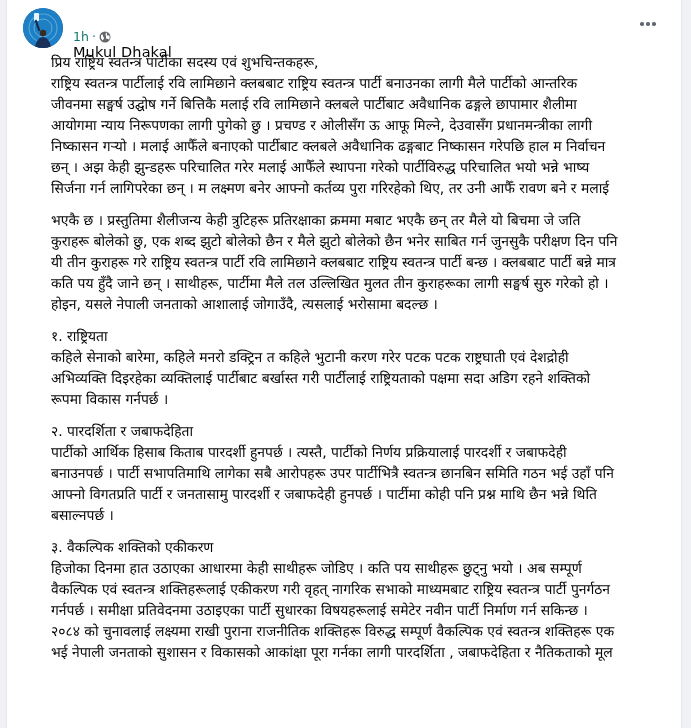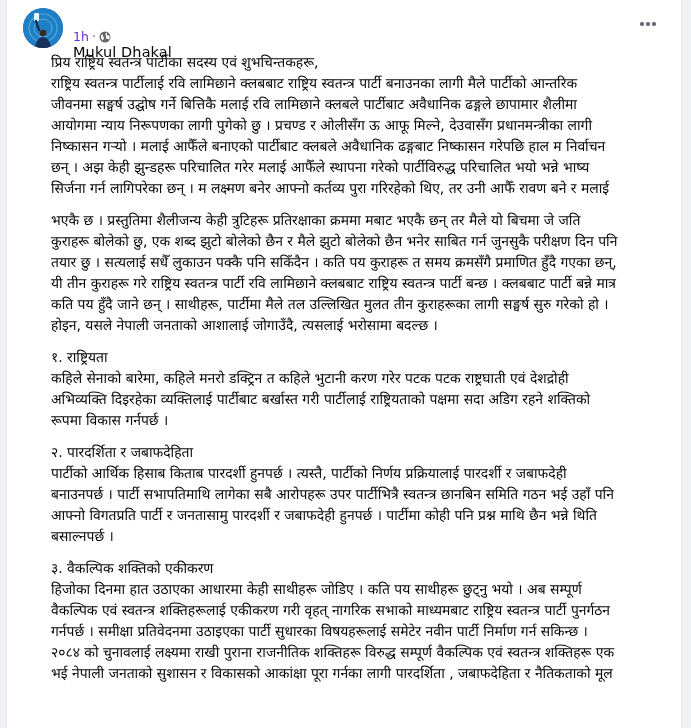--- a/index.html
+++ b/index.html
@@ -47,21 +47,21 @@
       font-weight: 400;
       color: #050505;
       letter-spacing: 0.1px;
       margin-top: 36px;
     }
     .meta {
       position: absolute;
       left: 66px;
       top: 29px;
       font-size: 12.5px;
-      color: #6d28d9;
+      color: #0f766e;
       display: flex;
       align-items: center;
       gap: 3px;
     }
     .globe {
       display: inline-block;
       width: 12px;
       height: 12px;
     }
     .more {
@@ -139,21 +139,20 @@
         <div>राष्ट्रिय स्वतन्त्र पार्टीलाई रवि लामिछाने क्लबबाट राष्ट्रिय स्वतन्त्र पार्टी बनाउनका लागी मैले पार्टीको आन्तरिक</div>
         <div>जीवनमा सङ्घर्ष उद्घोष गर्ने बित्तिकै मलाई रवि लामिछाने क्लबले पार्टीबाट अवैधानिक ढङ्गले छापामार शैलीमा</div>
         <div>आयोगमा न्याय निरूपणका लागी पुगेको छु । प्रचण्ड र ओलीसँग ऊ आफू मिल्ने, देउवासँग प्रधानमन्त्रीका लागी</div>
         <div>निष्कासन गर्‍यो । मलाई आफैँले बनाएको पार्टीबाट क्लबले अवैधानिक ढङ्गबाट निष्कासन गरेपछि हाल म निर्वाचन</div>
         <div>छन् । अझ केही झुन्डहरू परिचालित गरेर मलाई आफैँले स्थापना गरेको पार्टीविरुद्ध परिचालित भयो भन्ने भाष्य</div>
         <div>सिर्जना गर्न लागिपरेका छन् । म लक्ष्मण बनेर आफ्नो कर्तव्य पुरा गरिरहेको थिए, तर उनी आफैँ रावण बने र मलाई</div>
       </div>
       <div class="para">
         <div>भएकै छ । प्रस्तुतिमा शैलीजन्य केही त्रुटिहरू प्रतिरक्षाका क्रममा मबाट भएकै छन् तर मैले यो बिचमा जे जति</div>
         <div>कुराहरू बोलेको छु, एक शब्द झुटो बोलेको छैन र मैले झुटो बोलेको छैन भनेर साबित गर्न जुनसुकै परीक्षण दिन पनि</div>
-        <div>तयार छु । सत्यलाई सधैँ लुकाउन पक्कै पनि सकिँदैन । कति पय कुराहरू त समय क्रमसँगै प्रमाणित हुँदै गएका छन्,</div>
         <div>यी तीन कुराहरू गरे राष्ट्रिय स्वतन्त्र पार्टी रवि लामिछाने क्लबबाट राष्ट्रिय स्वतन्त्र पार्टी बन्छ । क्लबबाट पार्टी बन्ने मात्र</div>
         <div>कति पय हुँदै जाने छन् । साथीहरू, पार्टीमा मैले तल उल्लिखित मुलत तीन कुराहरूका लागी सङ्घर्ष सुरु गरेको हो ।</div>
         <div>होइन, यसले नेपाली जनताको आशालाई जोगाउँदै, त्यसलाई भरोसामा बदल्छ ।</div>
       </div>
       <div class="para">
         <div>१. राष्ट्रियता</div>
         <div>कहिले सेनाको बारेमा, कहिले मनरो डक्ट्रिन त कहिले भुटानी करण गरेर पटक पटक राष्ट्रघाती एवं देशद्रोही</div>
         <div>अभिव्यक्ति दिइरहेका व्यक्तिलाई पार्टीबाट बर्खास्त गरी पार्टीलाई राष्ट्रियताको पक्षमा सदा अडिग रहने शक्तिको</div>
         <div>रूपमा विकास गर्नपर्छ ।</div>
       </div>

